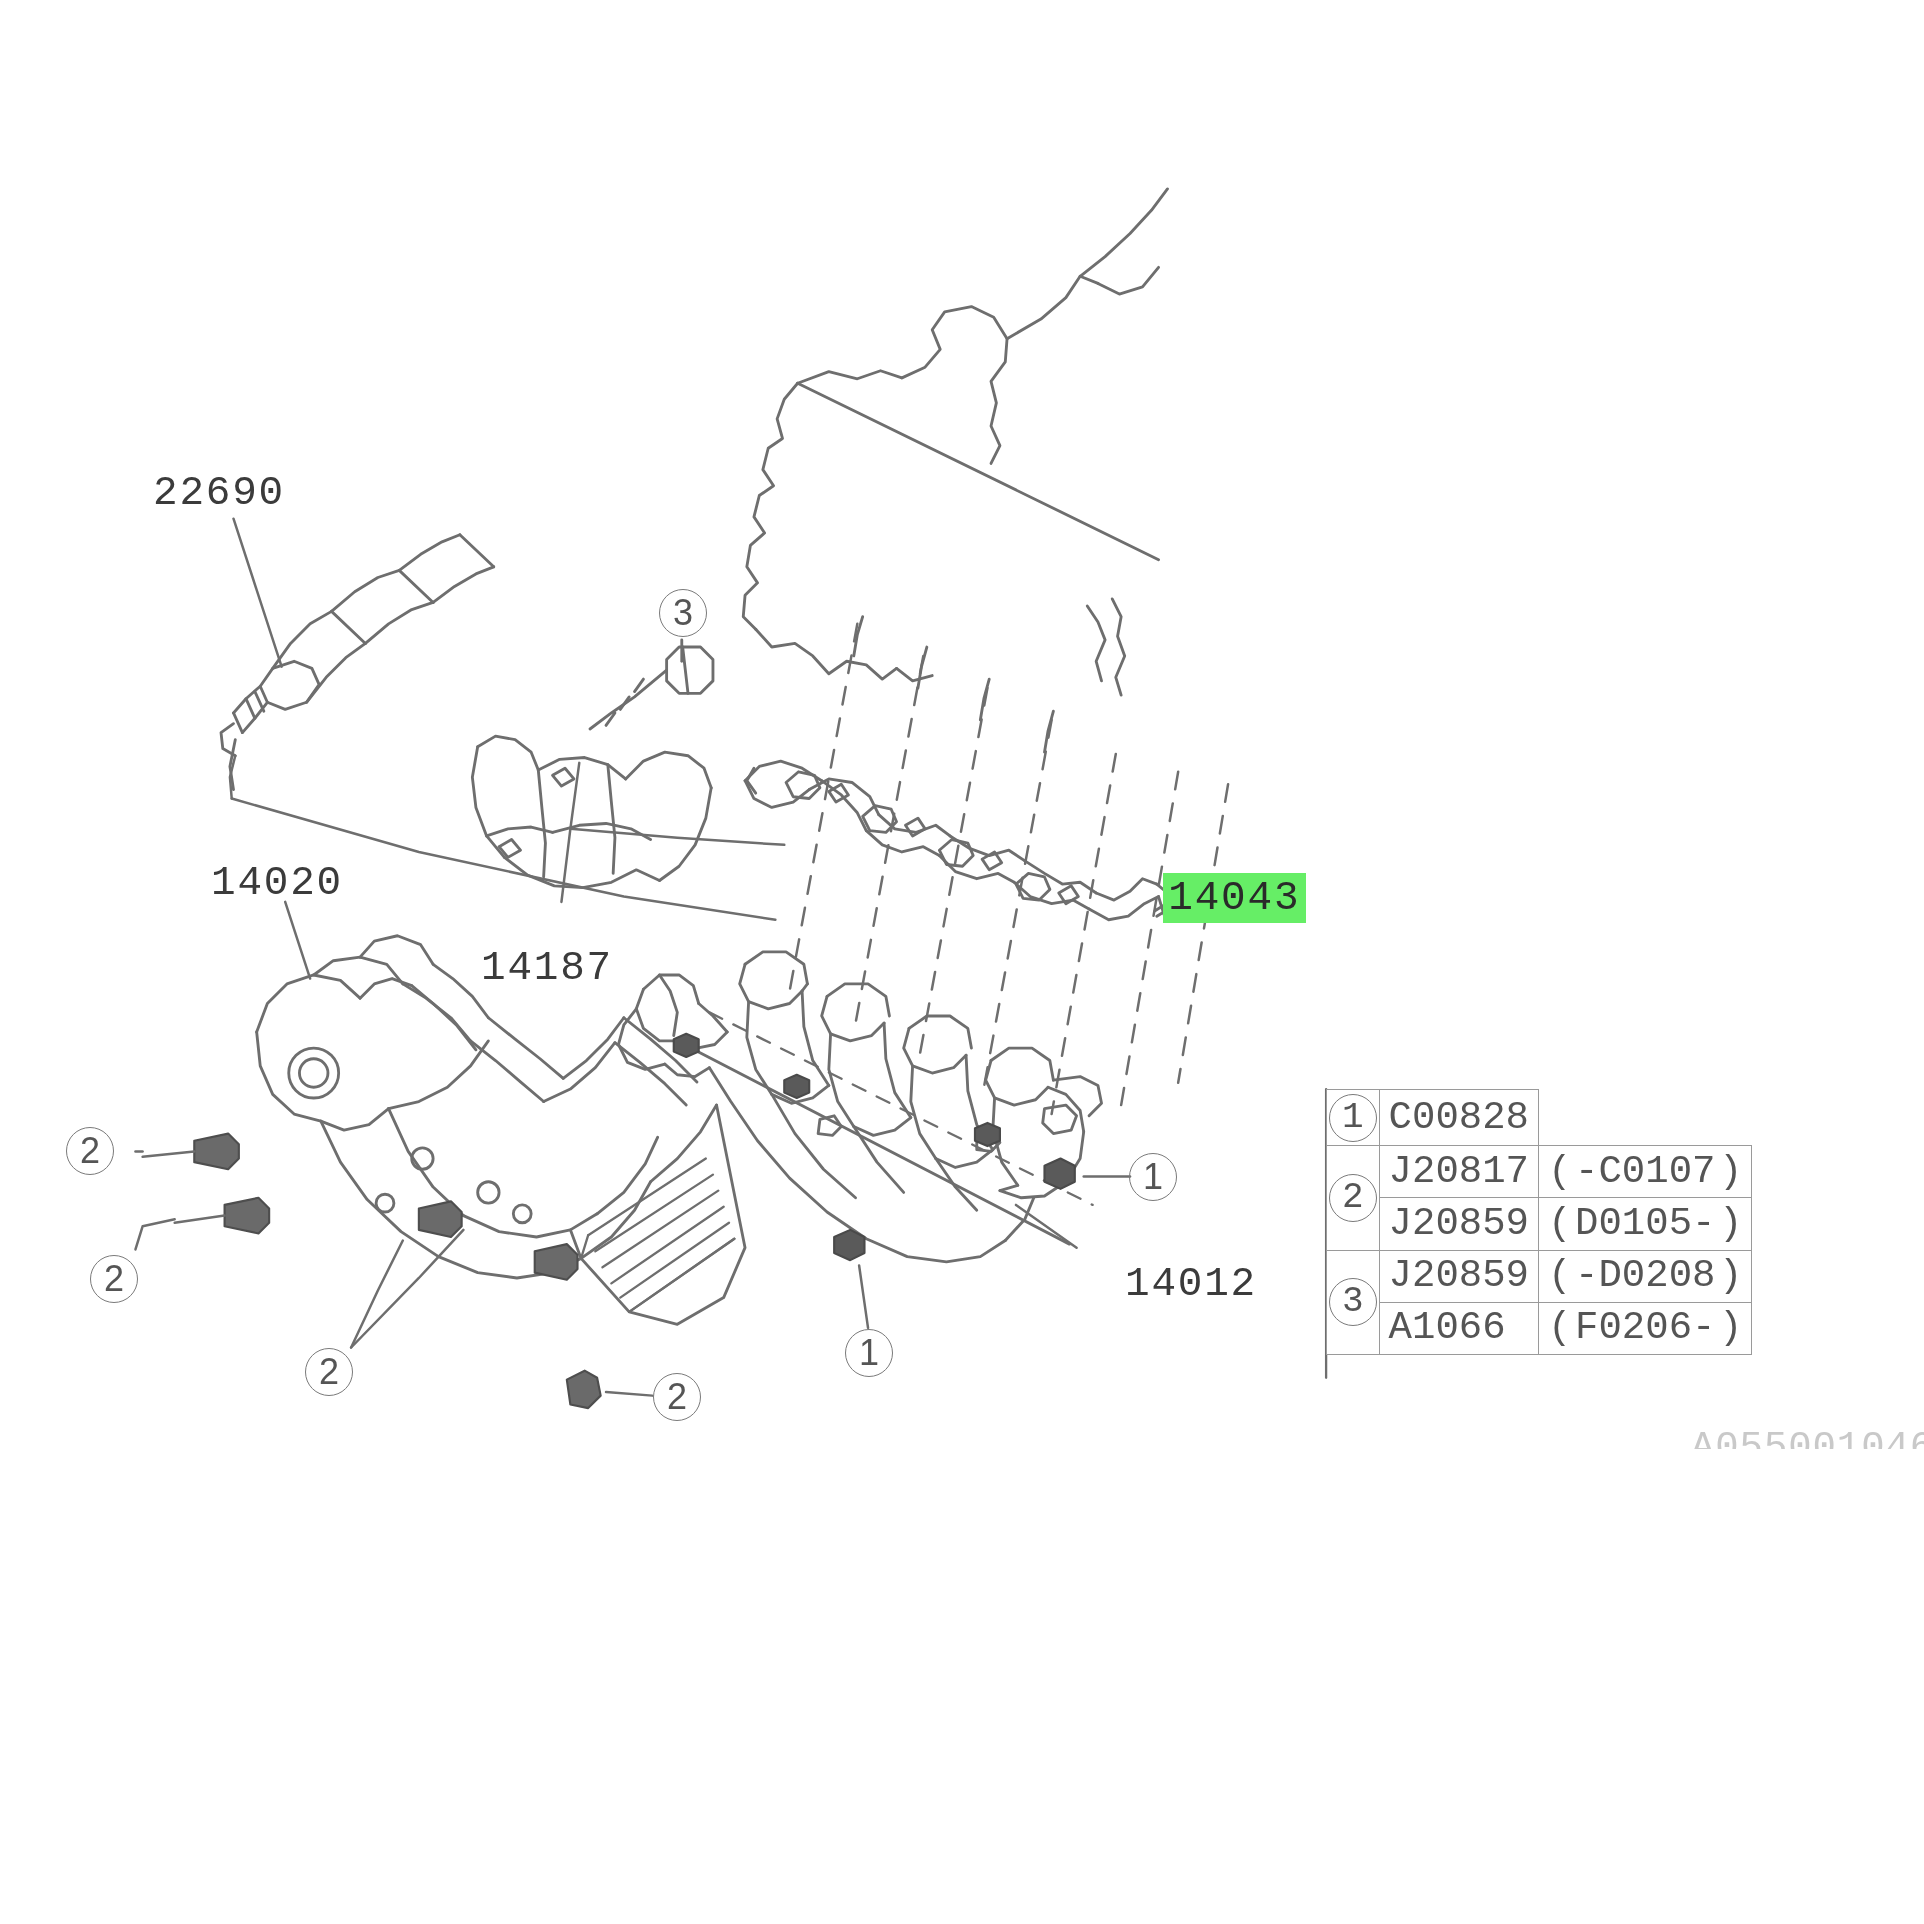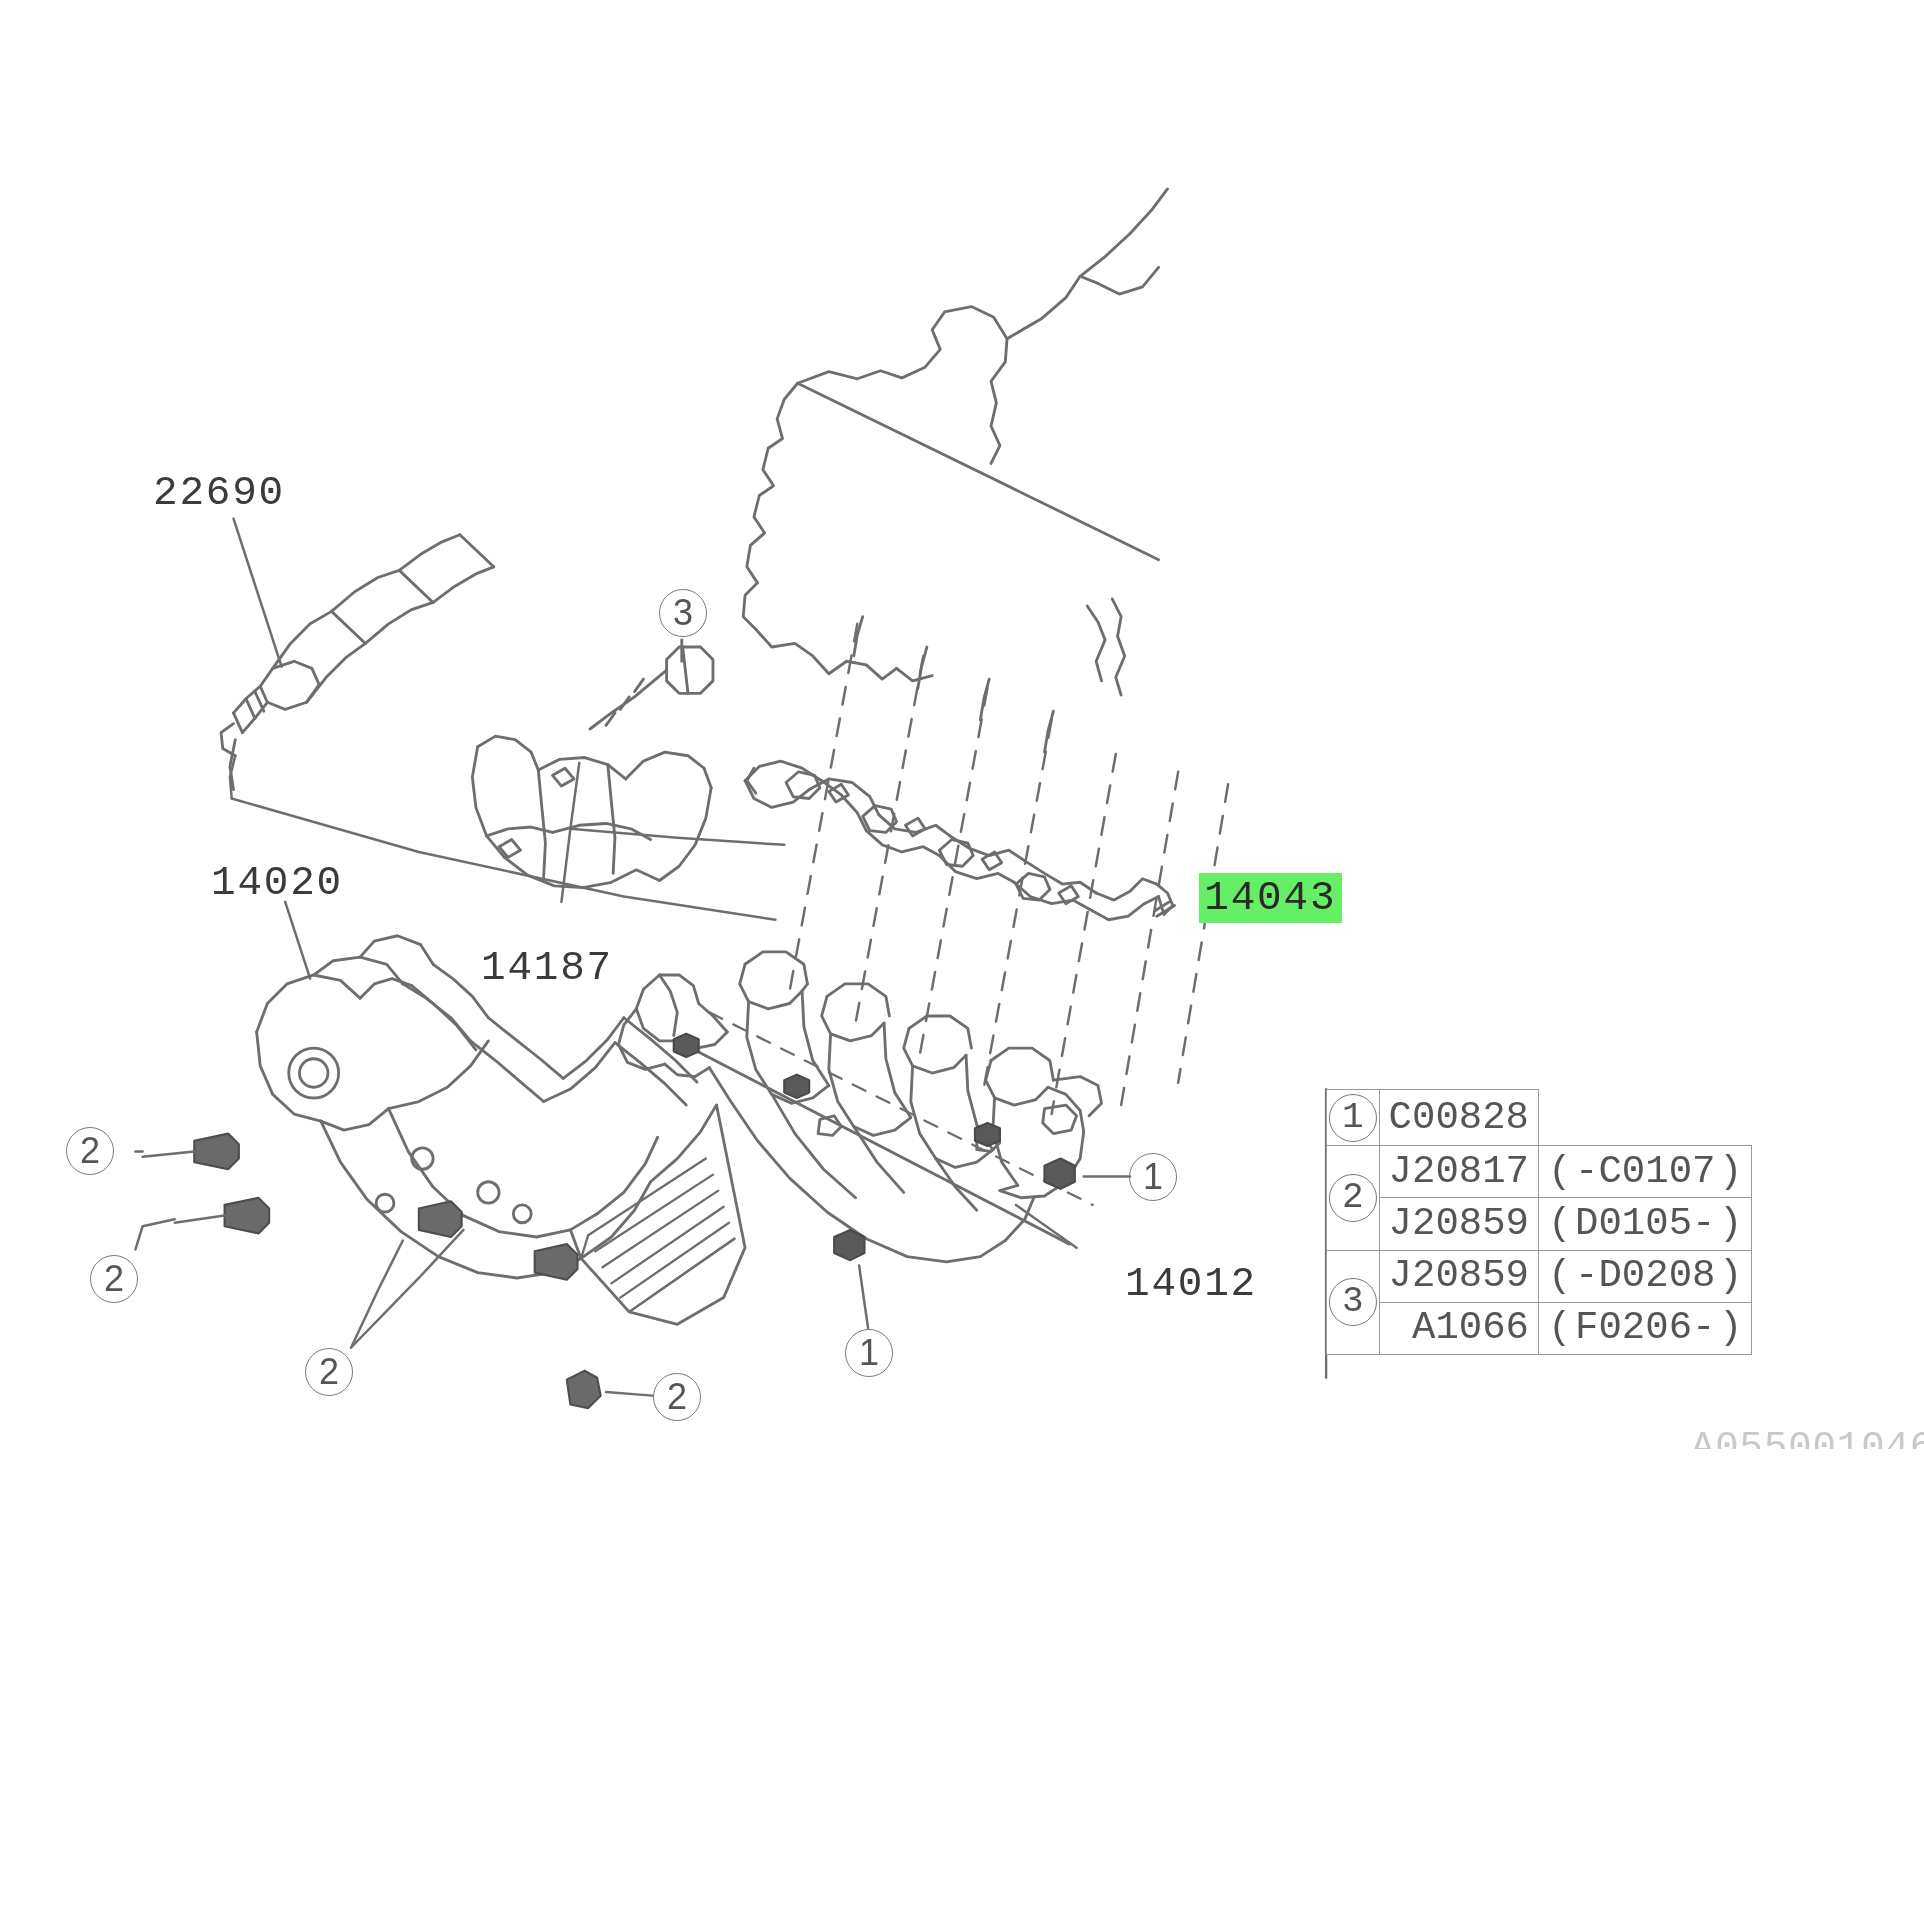--- a/index.html
+++ b/index.html
@@ -11,21 +11,21 @@
        font-size:41px;letter-spacing:1.8px;color:#3b3b3b;white-space:nowrap;}
   .lbl.hl{background:#66ee66;color:#2a2a2a;padding:1.8px 5.3px;}
   .wm{position:absolute;font-family:"Liberation Mono","DejaVu Sans Mono",monospace;
       font-size:39px;letter-spacing:0.9px;color:#c9c9c9;white-space:nowrap;
       overflow:hidden;height:23px;}
   .tbl{position:absolute;border-collapse:collapse;}
   .tbl td{font-family:"Liberation Mono","DejaVu Sans Mono",monospace;
           font-size:39px;color:#555;border:1.8px solid #9a9a9a;
           padding:3.6px 9px;white-space:nowrap;background:#fff;}
   .tbl td.kcol{text-align:center;width:66px;padding:3.6px 1.8px;}
-  .tbl td.pcol{text-align:right;width:187px;}
+  .tbl td.pcol{text-align:left;width:187px;}
   .tbl td.rcol{text-align:left;width:294px;}
   .circnum{display:inline-block;width:46px;height:46px;line-height:45px;
            border:1.8px solid #7a7a7a;border-radius:50%;text-align:center;
            font-size:36px;color:#555;}
   .rmark{position:relative;display:block;}
   .rmark .op{position:absolute;left:0;top:0;}
   .rmark .cl{position:absolute;right:0;top:0;}
   .rmark .mid{display:block;text-align:right;padding-right:27px;padding-left:27px;}
   .rmark .midl{display:block;text-align:center;padding-right:27px;padding-left:27px;}
 </style>
@@ -289,21 +289,21 @@
 
     </g>
   </svg>
 
   <div class="lbl" style="left:153px;top:470px;">22690</div>
 
   <div class="lbl" style="left:203px;top:860px;margin-left:8px;">14020</div>
 
   <div class="lbl" style="left:481px;top:945px;">14187</div>
 
-  <div class="lbl hl" style="left:1163px;top:873px;margin-left:36px;">14043</div>
+  <div class="lbl hl" style="left:1163px;top:873px;">14043</div>
 
   <div class="lbl" style="left:1083px;top:1261px;margin-left:42px;">14012</div>
 
   <div style="position:absolute;left:66px;top:1127px;">
     <span class="circnum">2</span>
   </div>
   <div style="position:absolute;left:90px;top:1255px;">
     <span class="circnum">2</span>
   </div>
   <div style="position:absolute;left:305px;top:1348px;">

